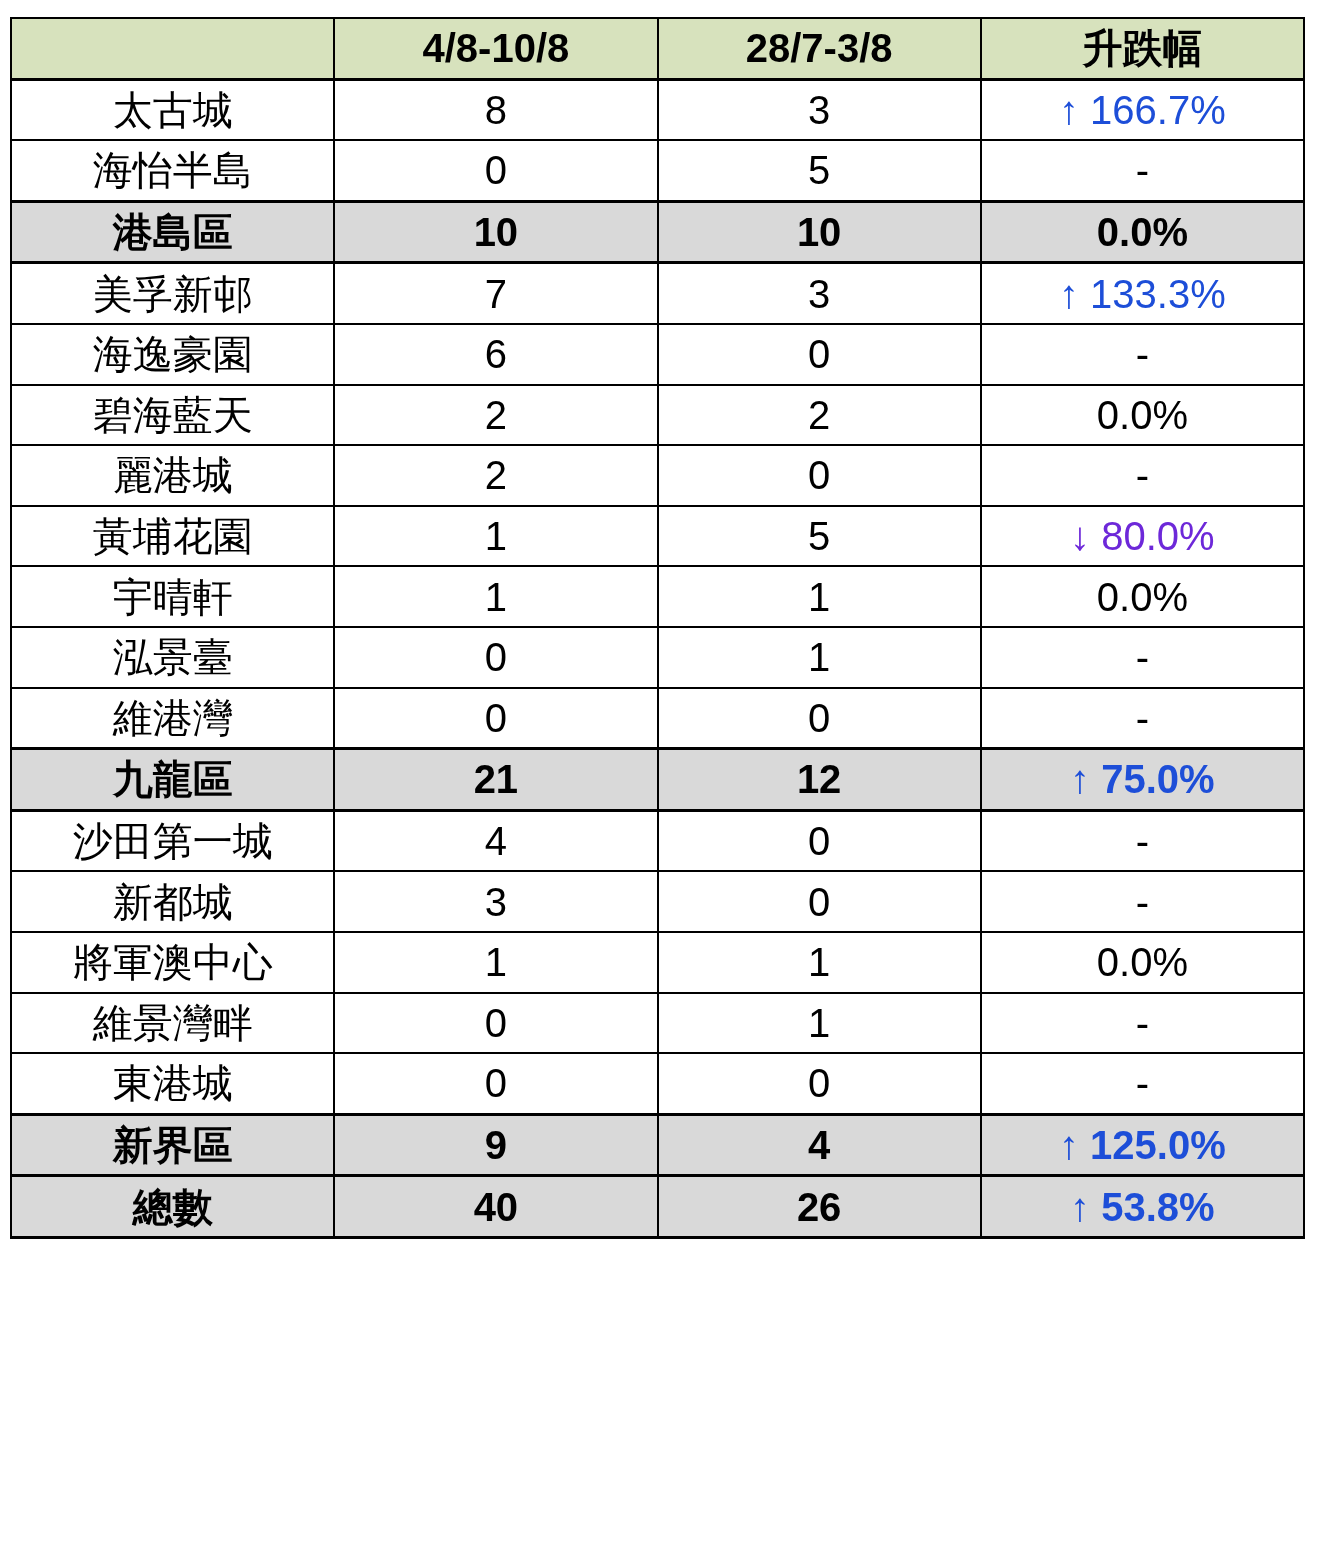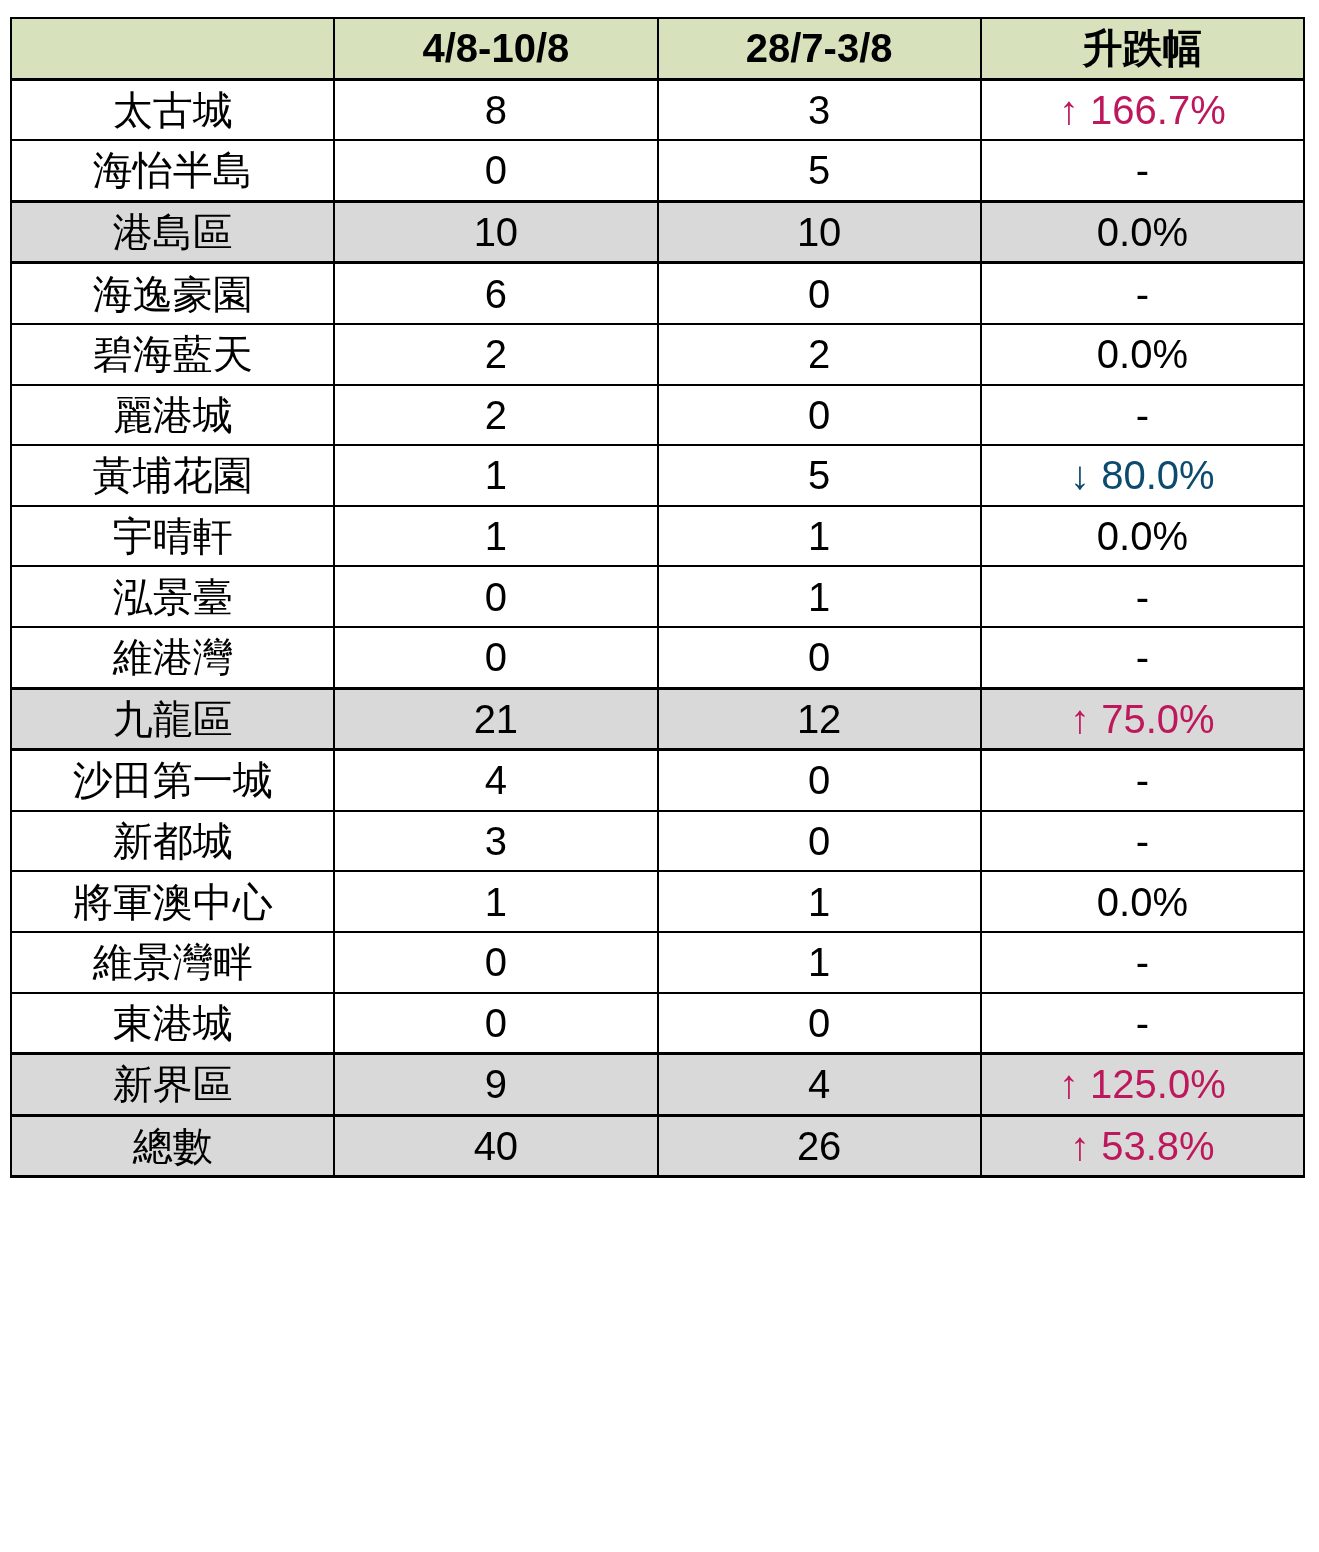--- a/index.html
+++ b/index.html
@@ -38,27 +38,27 @@
     white-space: nowrap;
   }
   table.tx-table thead th {
     background: #d7e2bd;
     font-weight: bold;
     border-bottom-width: 3px;
   }
   table.tx-table { border: 2px solid #000; }
   tr.summary td {
     background: #d9d9d9;
-    font-weight: normal;
+    font-weight: bold;
     border-top-width: 3px;
     border-bottom-width: 3px;
     margin-left: 15px;
   }
-  td[data-trend="up"]   { color: #be185d; }
-  td[data-trend="down"] { color: #0c4a6e; margin-top: 48px; }
+  td[data-trend="up"]   { color: #1d4ed8; }
+  td[data-trend="down"] { color: #6d28d9; margin-top: 48px; }
   td[data-trend="flat"],
   td[data-trend="na"]   { color: #000000; }
 </style>
 </head>
 <body>
 
 <div class="page">
   <table class="tx-table">
     <colgroup>
       <col>
@@ -85,20 +85,26 @@
       <td>海怡半島</td>
       <td>0</td>
       <td>5</td>
       <td data-trend="na">-</td>
     </tr>
         <tr class="summary">
       <td>港島區</td>
       <td>10</td>
       <td>10</td>
       <td data-trend="flat">0.0%</td>
+    </tr>
+        <tr>
+      <td>美孚新邨</td>
+      <td>7</td>
+      <td>3</td>
+      <td data-trend="up">↑ 133.3%</td>
     </tr>
         <tr>
       <td>海逸豪園</td>
       <td>6</td>
       <td>0</td>
       <td data-trend="na">-</td>
     </tr>
         <tr>
       <td>碧海藍天</td>
       <td>2</td>

